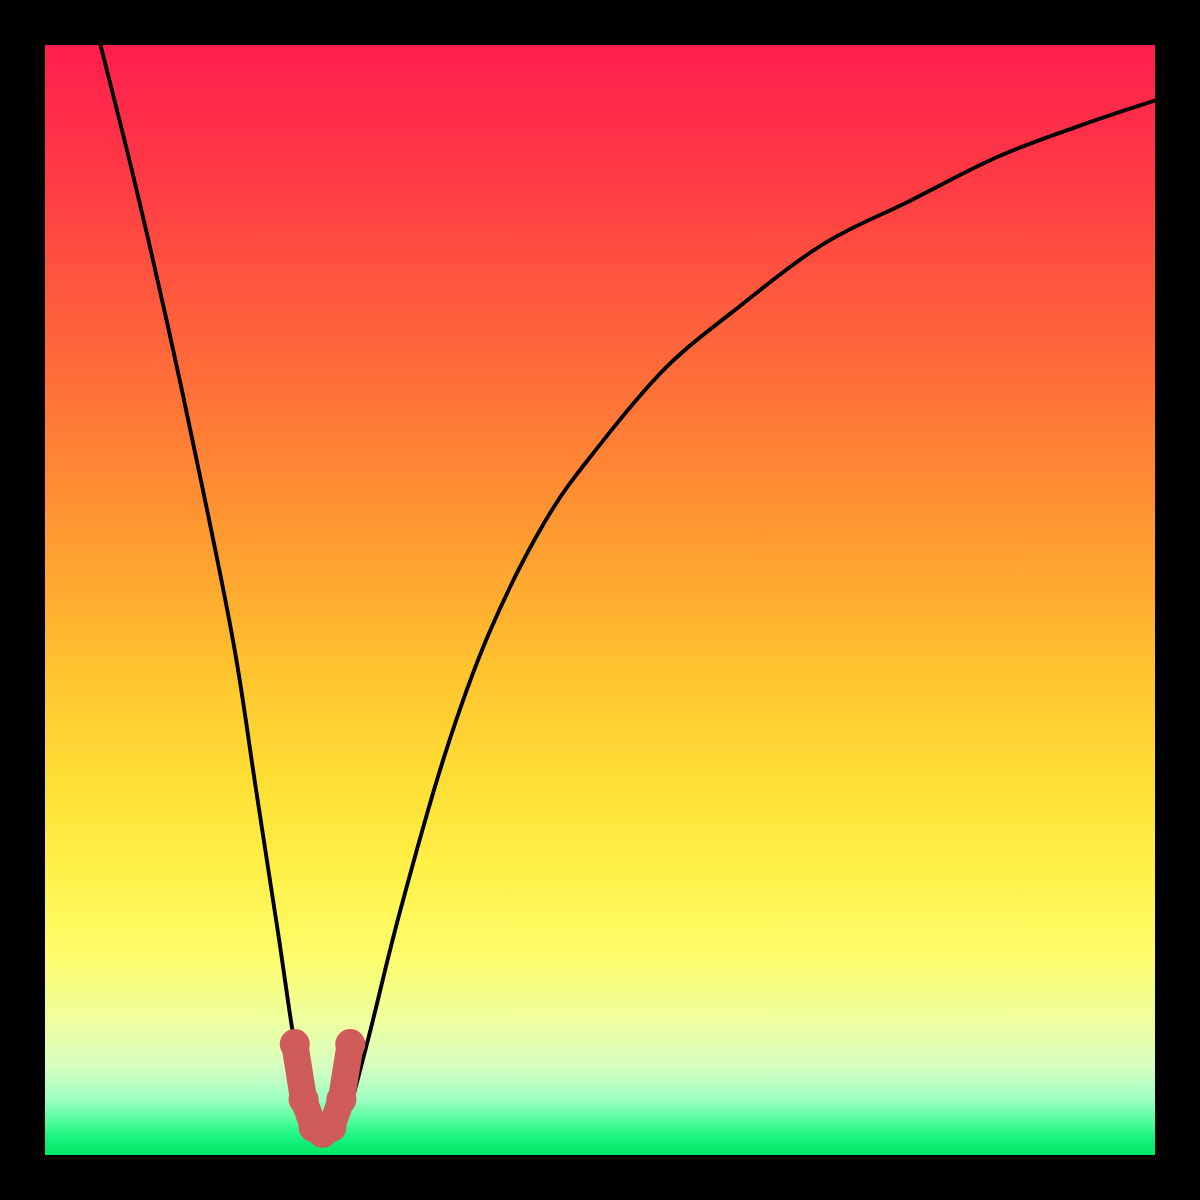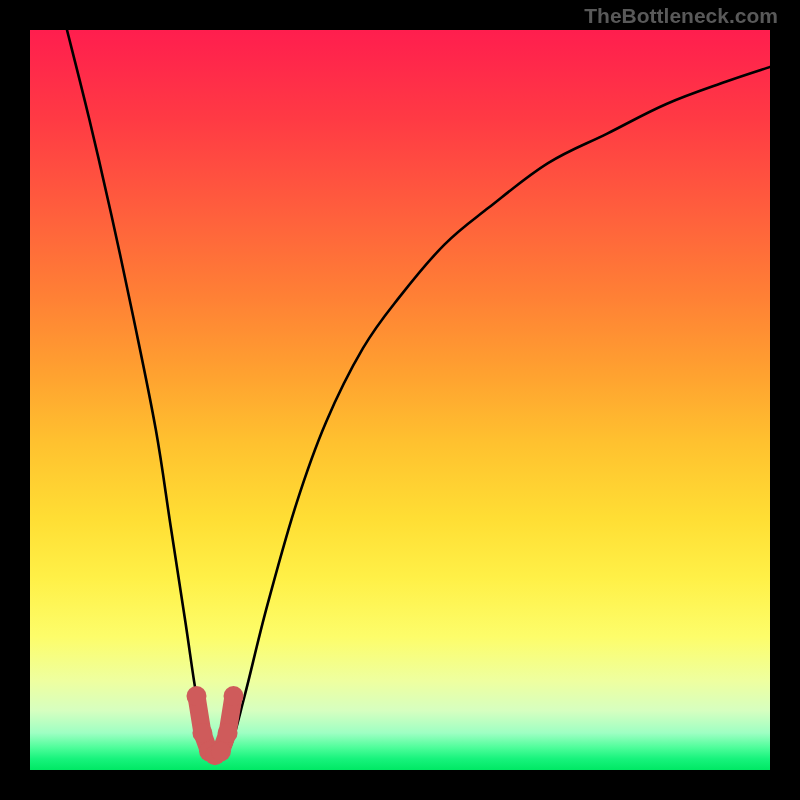--- a/index.html
+++ b/index.html
@@ -74,14 +74,13 @@
           <circle cx="172.42000000000002" cy="703" r="10" fill="#cf5b5b"></circle>
           <circle cx="179.07999999999998" cy="721.5" r="10" fill="#cf5b5b"></circle>
           <circle cx="185" cy="725.2" r="10" fill="#cf5b5b"></circle>
           <circle cx="190.92000000000002" cy="721.5" r="10" fill="#cf5b5b"></circle>
           <circle cx="197.58" cy="703" r="10" fill="#cf5b5b"></circle>
           <circle cx="203.50000000000003" cy="666" r="10" fill="#cf5b5b"></circle>
         </g>
     </svg>
   </div>
 
-  <div class="watermark" style="top:4px; right:22px;">TheBottleneck.com</div>
 </div>
 
 </body></html>

